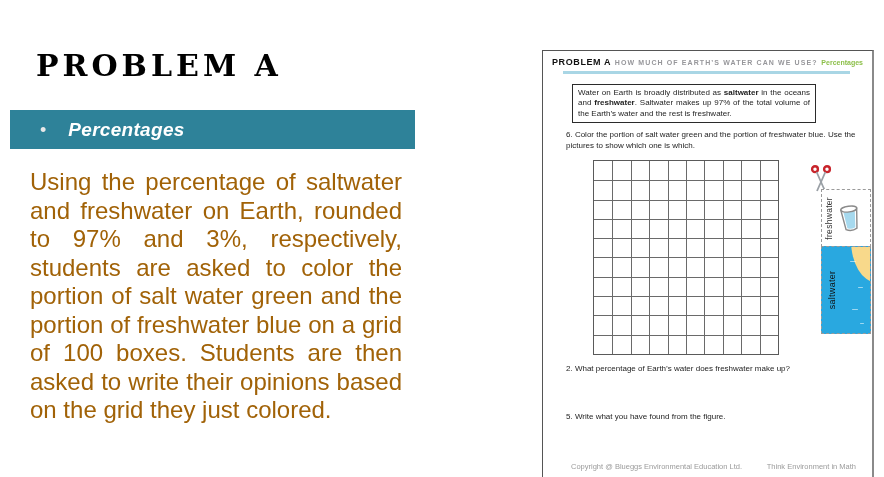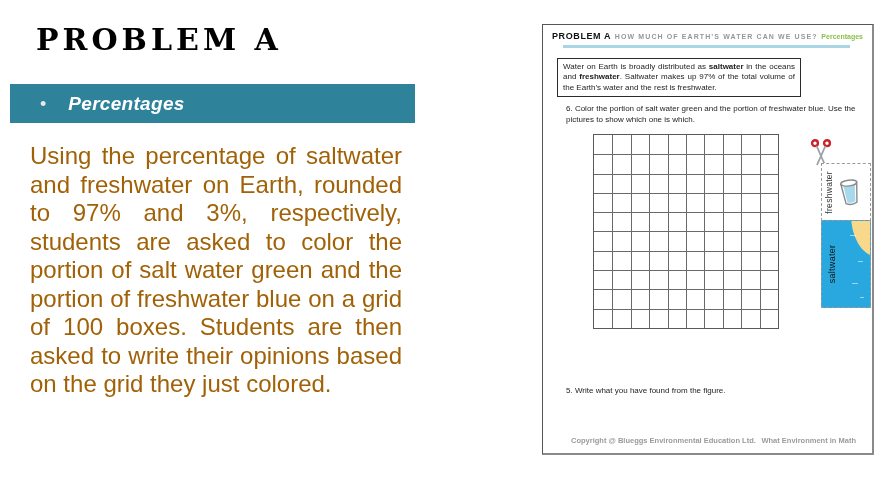--- a/index.html
+++ b/index.html
@@ -3,21 +3,21 @@
 <meta charset="utf-8">
 <style>
   * { margin:0; padding:0; box-sizing:border-box; }
   html,body { width:884px; height:477px; }
   body {
     background:#ffffff;
     font-family:"Liberation Sans", sans-serif;
     position:relative;
     overflow:hidden;
   }
-  .slide { position:absolute; inset:0; }
+  .slide { position:absolute; inset:0;margin-top:26px; }
 
   
   .slide-title {
     position:absolute; left:36px; top:22px;
     font-family:"DejaVu Serif", serif;
     font-weight:800; font-size:30px; letter-spacing:4px;
     color:#000;
   }
   .banner {
     position:absolute; left:10px; top:84px; width:405px; height:39px;
@@ -50,21 +50,21 @@
     display:flex; align-items:baseline;
   }
   .ws-problem { font-size:9px; font-weight:bold; color:#111; letter-spacing:0.6px; }
   .ws-title  { flex:1; text-align:center; font-size:7px; font-weight:bold;
                color:#96969a; letter-spacing:1.1px; }
   .ws-topic  { font-size:7px; font-weight:bold; color:#8CBF49; }
   .ws-rule   { position:absolute; top:20px; left:20px; right:22px; height:2.5px;
                background:#A9D6E5; }
 
   .ws-intro {
-    position:absolute; top:33px; left:14px; width:244px; min-height:35px;
+    position:absolute; top:33px; left:29px; width:244px; min-height:35px;
     border:1px solid #2b2b2b; padding:2.5px 5px;
     font-size:8px; line-height:1.35; color:#1d1d1d; text-align:justify;
   }
   .ws-q {
     position:absolute; left:23px; width:296px;
     font-size:8px; line-height:1.4; color:#1d1d1d;
   }
   .q1 { top:78px; }
   .q2 { top:312px; }
   .q3 { top:360px; }
@@ -104,21 +104,21 @@
   }
   .wave { position:absolute; height:1.5px; background:rgba(255,255,255,0.55); border-radius:1px; }
   .w1 { width:6px; left:28px; top:14px; }
   .w2 { width:5px; left:36px; top:40px; }
   .w3 { width:6px; left:30px; top:62px; }
   .w4 { width:4px; left:38px; top:76px; }
 
   .ws-footer {
     position:absolute; bottom:8px; left:28px; right:16px;
     display:flex; justify-content:space-between;
-    font-size:7.5px; color:#9b9b9b;font-weight:bold;
+    font-size:7.5px; color:#9b9b9b;
   }
 </style>
 </head>
 <body>
 
 <div class="slide">
 
   <h1 class="slide-title">PROBLEM A</h1>
 
   <div class="banner">
@@ -265,21 +265,22 @@
       <div class="card card-salt">
         <div class="sand"></div>
         <div class="wave w1"></div>
         <div class="wave w2"></div>
         <div class="wave w3"></div>
         <div class="wave w4"></div>
         <span class="vlabel">saltwater</span>
       </div>
     </div>
 
+    <p class="ws-q q2">2. What percentage of Earth’s water does freshwater make up?</p>
     <p class="ws-q q3">5. Write what you have found from the figure.</p>
 
     <div class="ws-footer">
       <span>Copyright @ Blueggs Environmental Education Ltd.</span>
-      <span>What Environment in Math</span>
+      <span>Think Environment in Math</span>
     </div>
 
   </div>
 </div>
 
 </body></html>

